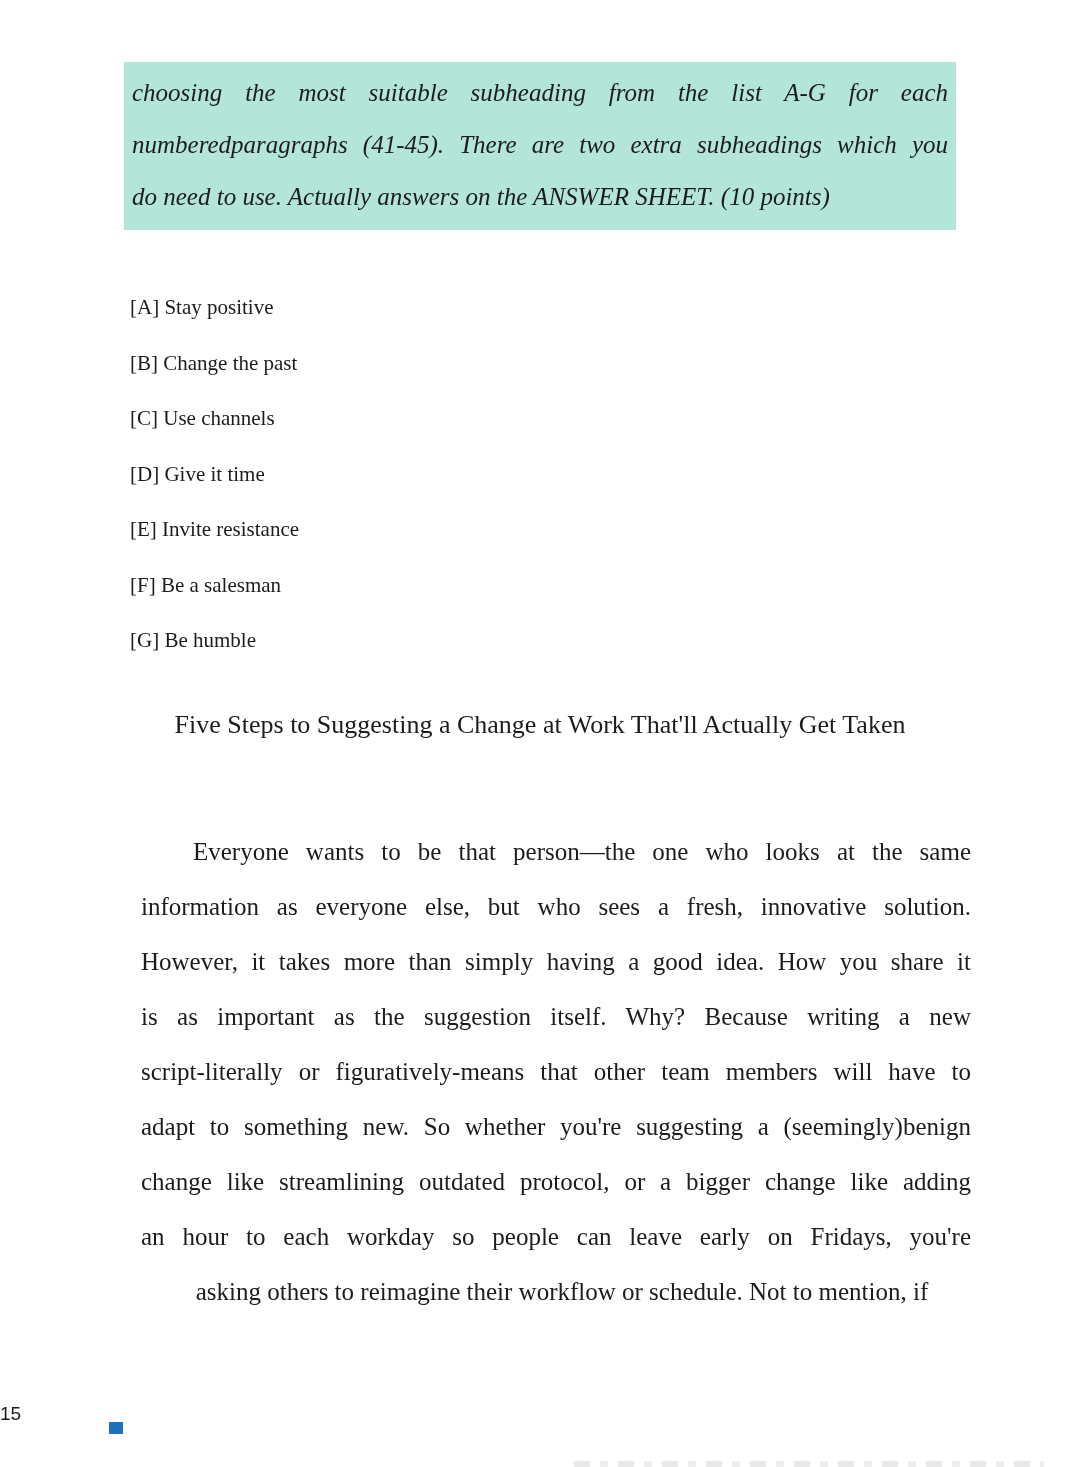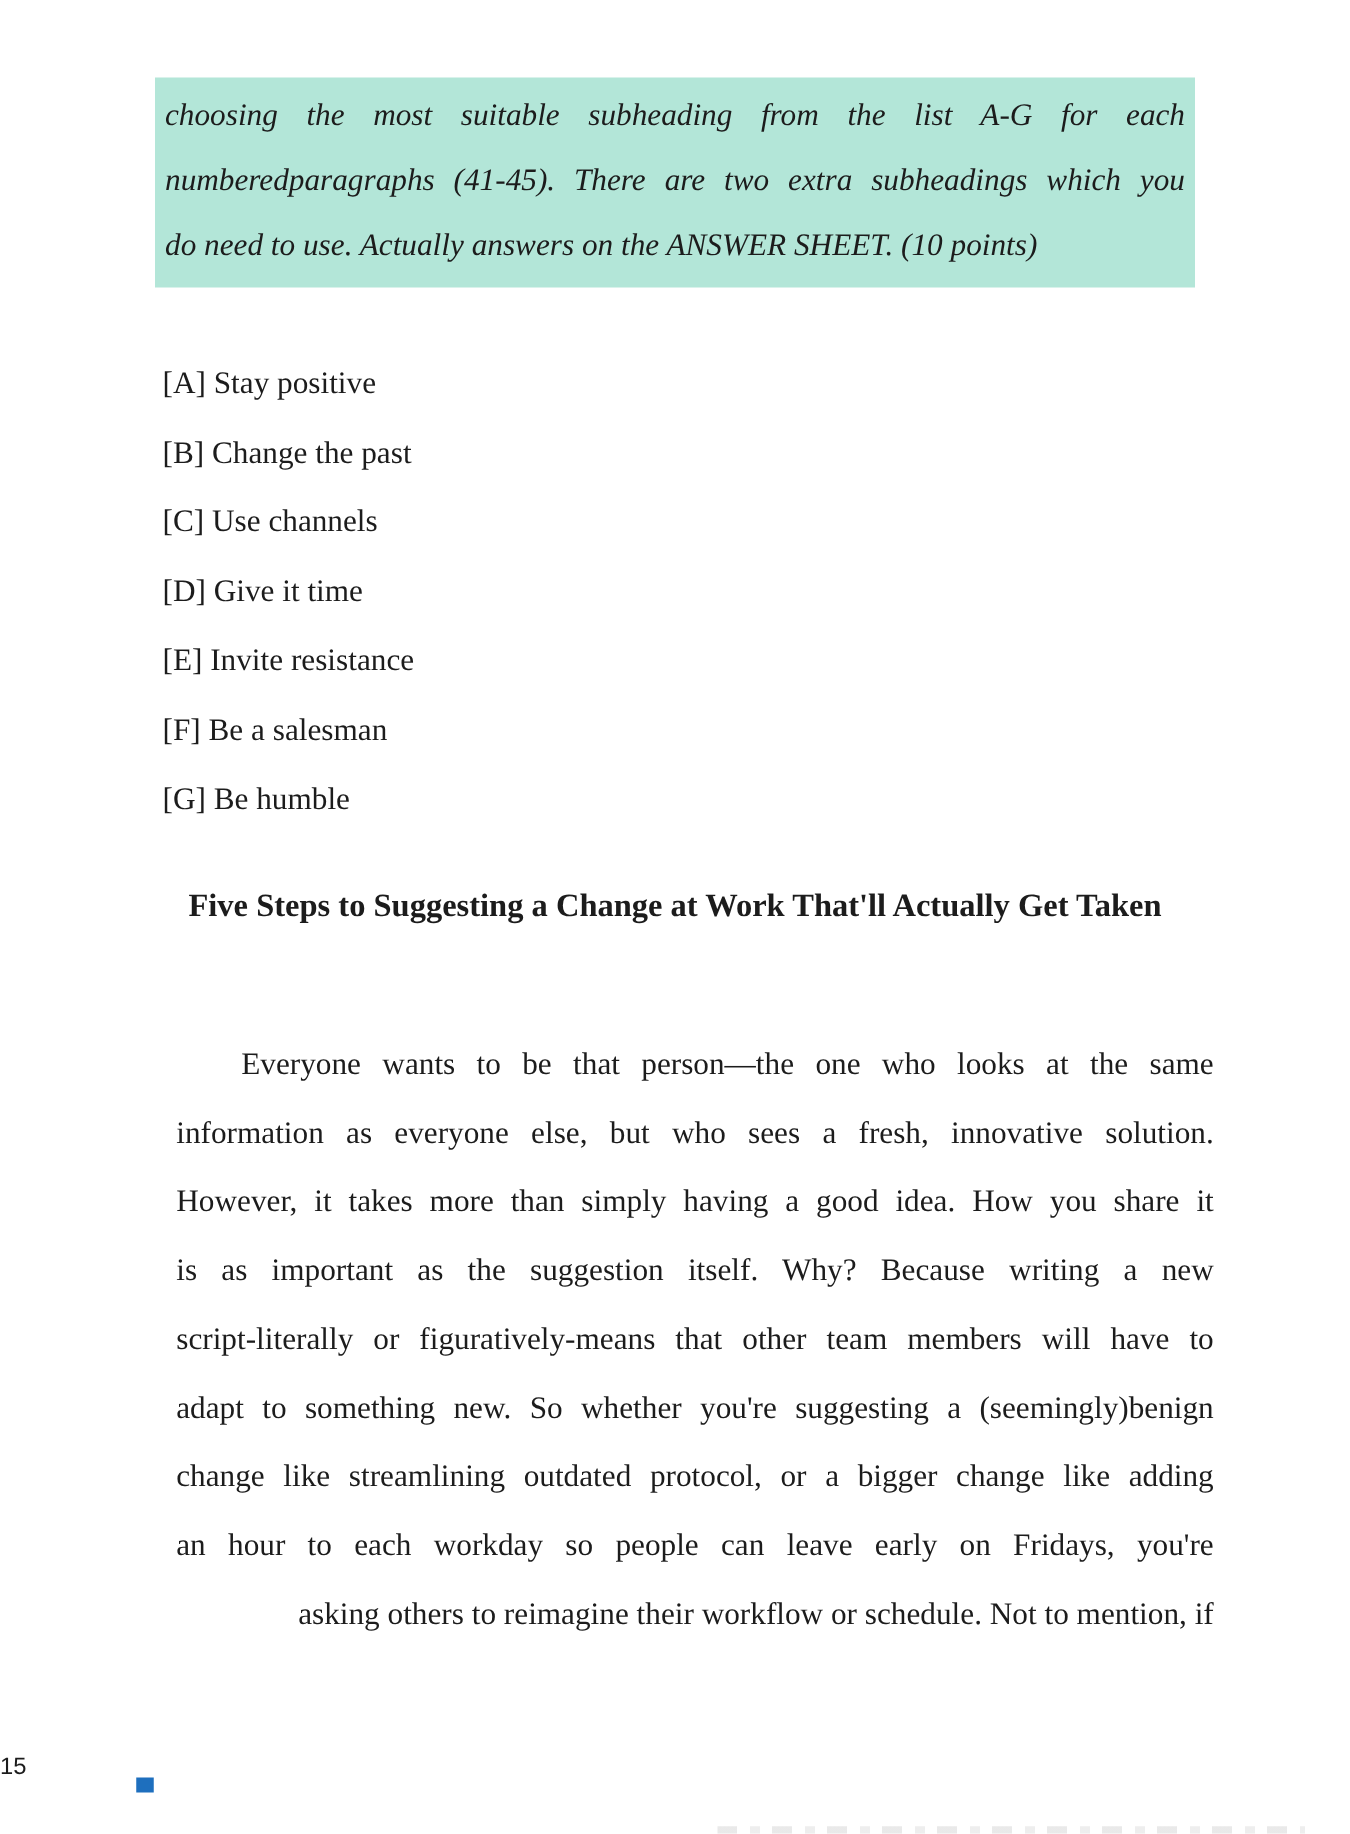--- a/index.html
+++ b/index.html
@@ -26,39 +26,39 @@
     font-size:25px;
     line-height:52px;
   }
   .hl-line{text-align:justify;text-align-last:justify;}
   .hl-line.last{text-align:left;text-align-last:auto;}
   .hl-bold{font-weight:normal;}
 
   
   .options{
     position:absolute;left:130px;top:292px;width:600px;
-    font-size:25px;
+    font-size:21px;
   }
   .option{line-height:30px;margin-bottom:25.5px;}
 
   
   .article-title{
     position:absolute;left:124px;top:698px;width:832px;
-    font-weight:bold;font-size:26px;line-height:53px;
+    font-weight:normal;font-size:26px;line-height:53px;
     text-align:center;
   }
 
   
   .paragraph{
     position:absolute;left:141px;top:824px;width:830px;
     font-size:25px;line-height:55px;
   }
   .p-line{text-align:justify;text-align-last:justify;}
   .p-line.first{text-indent:52px;}
-  .p-line.last{text-align:right;text-align-last:auto;margin-left:12px;}
+  .p-line.last{text-align:center;text-align-last:auto;margin-left:12px;}
 
   
   .page-number{
     position:absolute;left:0;top:1403px;width:1080px;
     text-align:left;font-size:19px;
     font-family:"Liberation Sans","DejaVu Sans",sans-serif;
   }
   .blue-marker{
     position:absolute;left:109px;top:1422px;width:14px;height:12px;
     background:var(--marker_blue);

